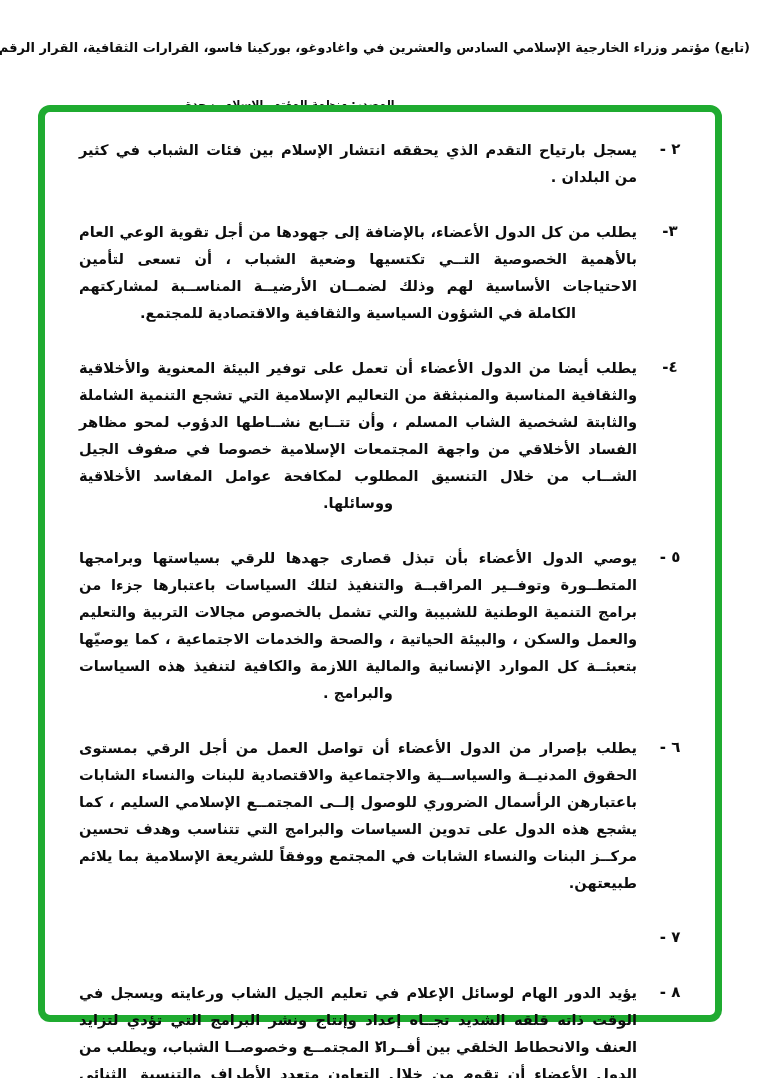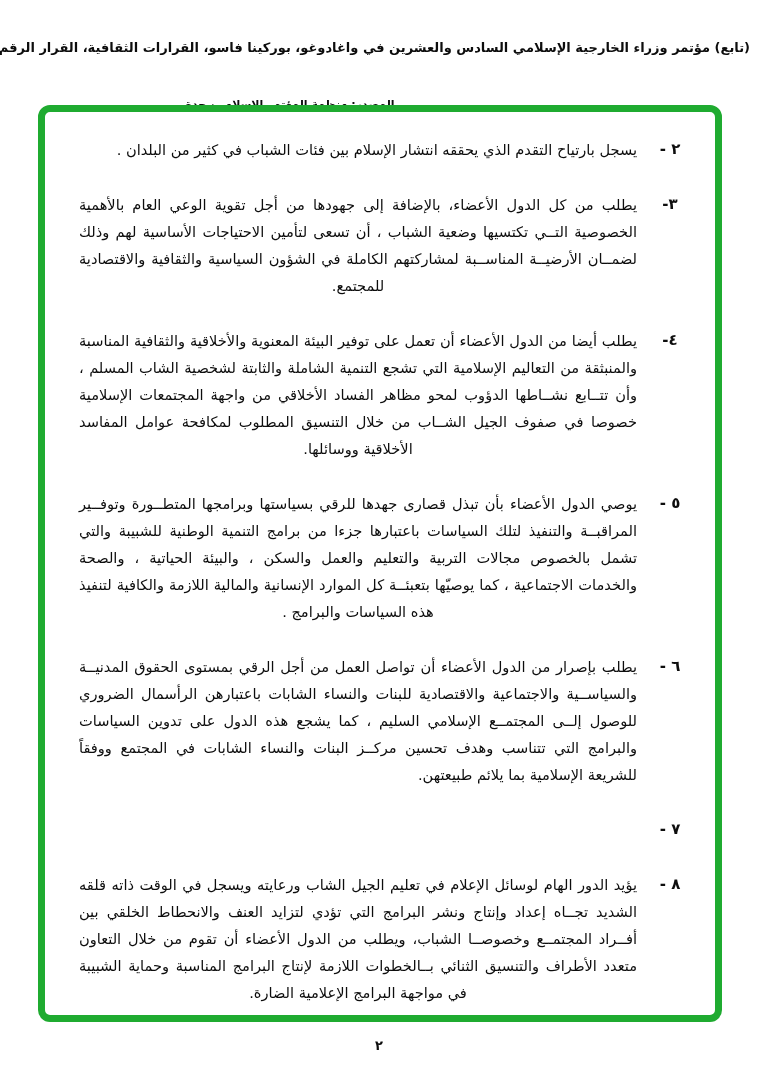--- a/index.html
+++ b/index.html
@@ -59,21 +59,21 @@
     flex: none;
     width: 66px;
     text-align: center;
     font-weight: bold;
     font-size: 15px;
     line-height: 27px;
     white-space: nowrap;
   }
   .res-text {
     flex: 1;
-    font-weight: normal;
+    font-weight: bold;
     font-size: 14.6px;
     line-height: 27px;
     text-align: justify;
     text-align-last: right;
   }
   .res-item.center-last .res-text {
     text-align-last: center;
   }
   .page-number {
     position: absolute;

